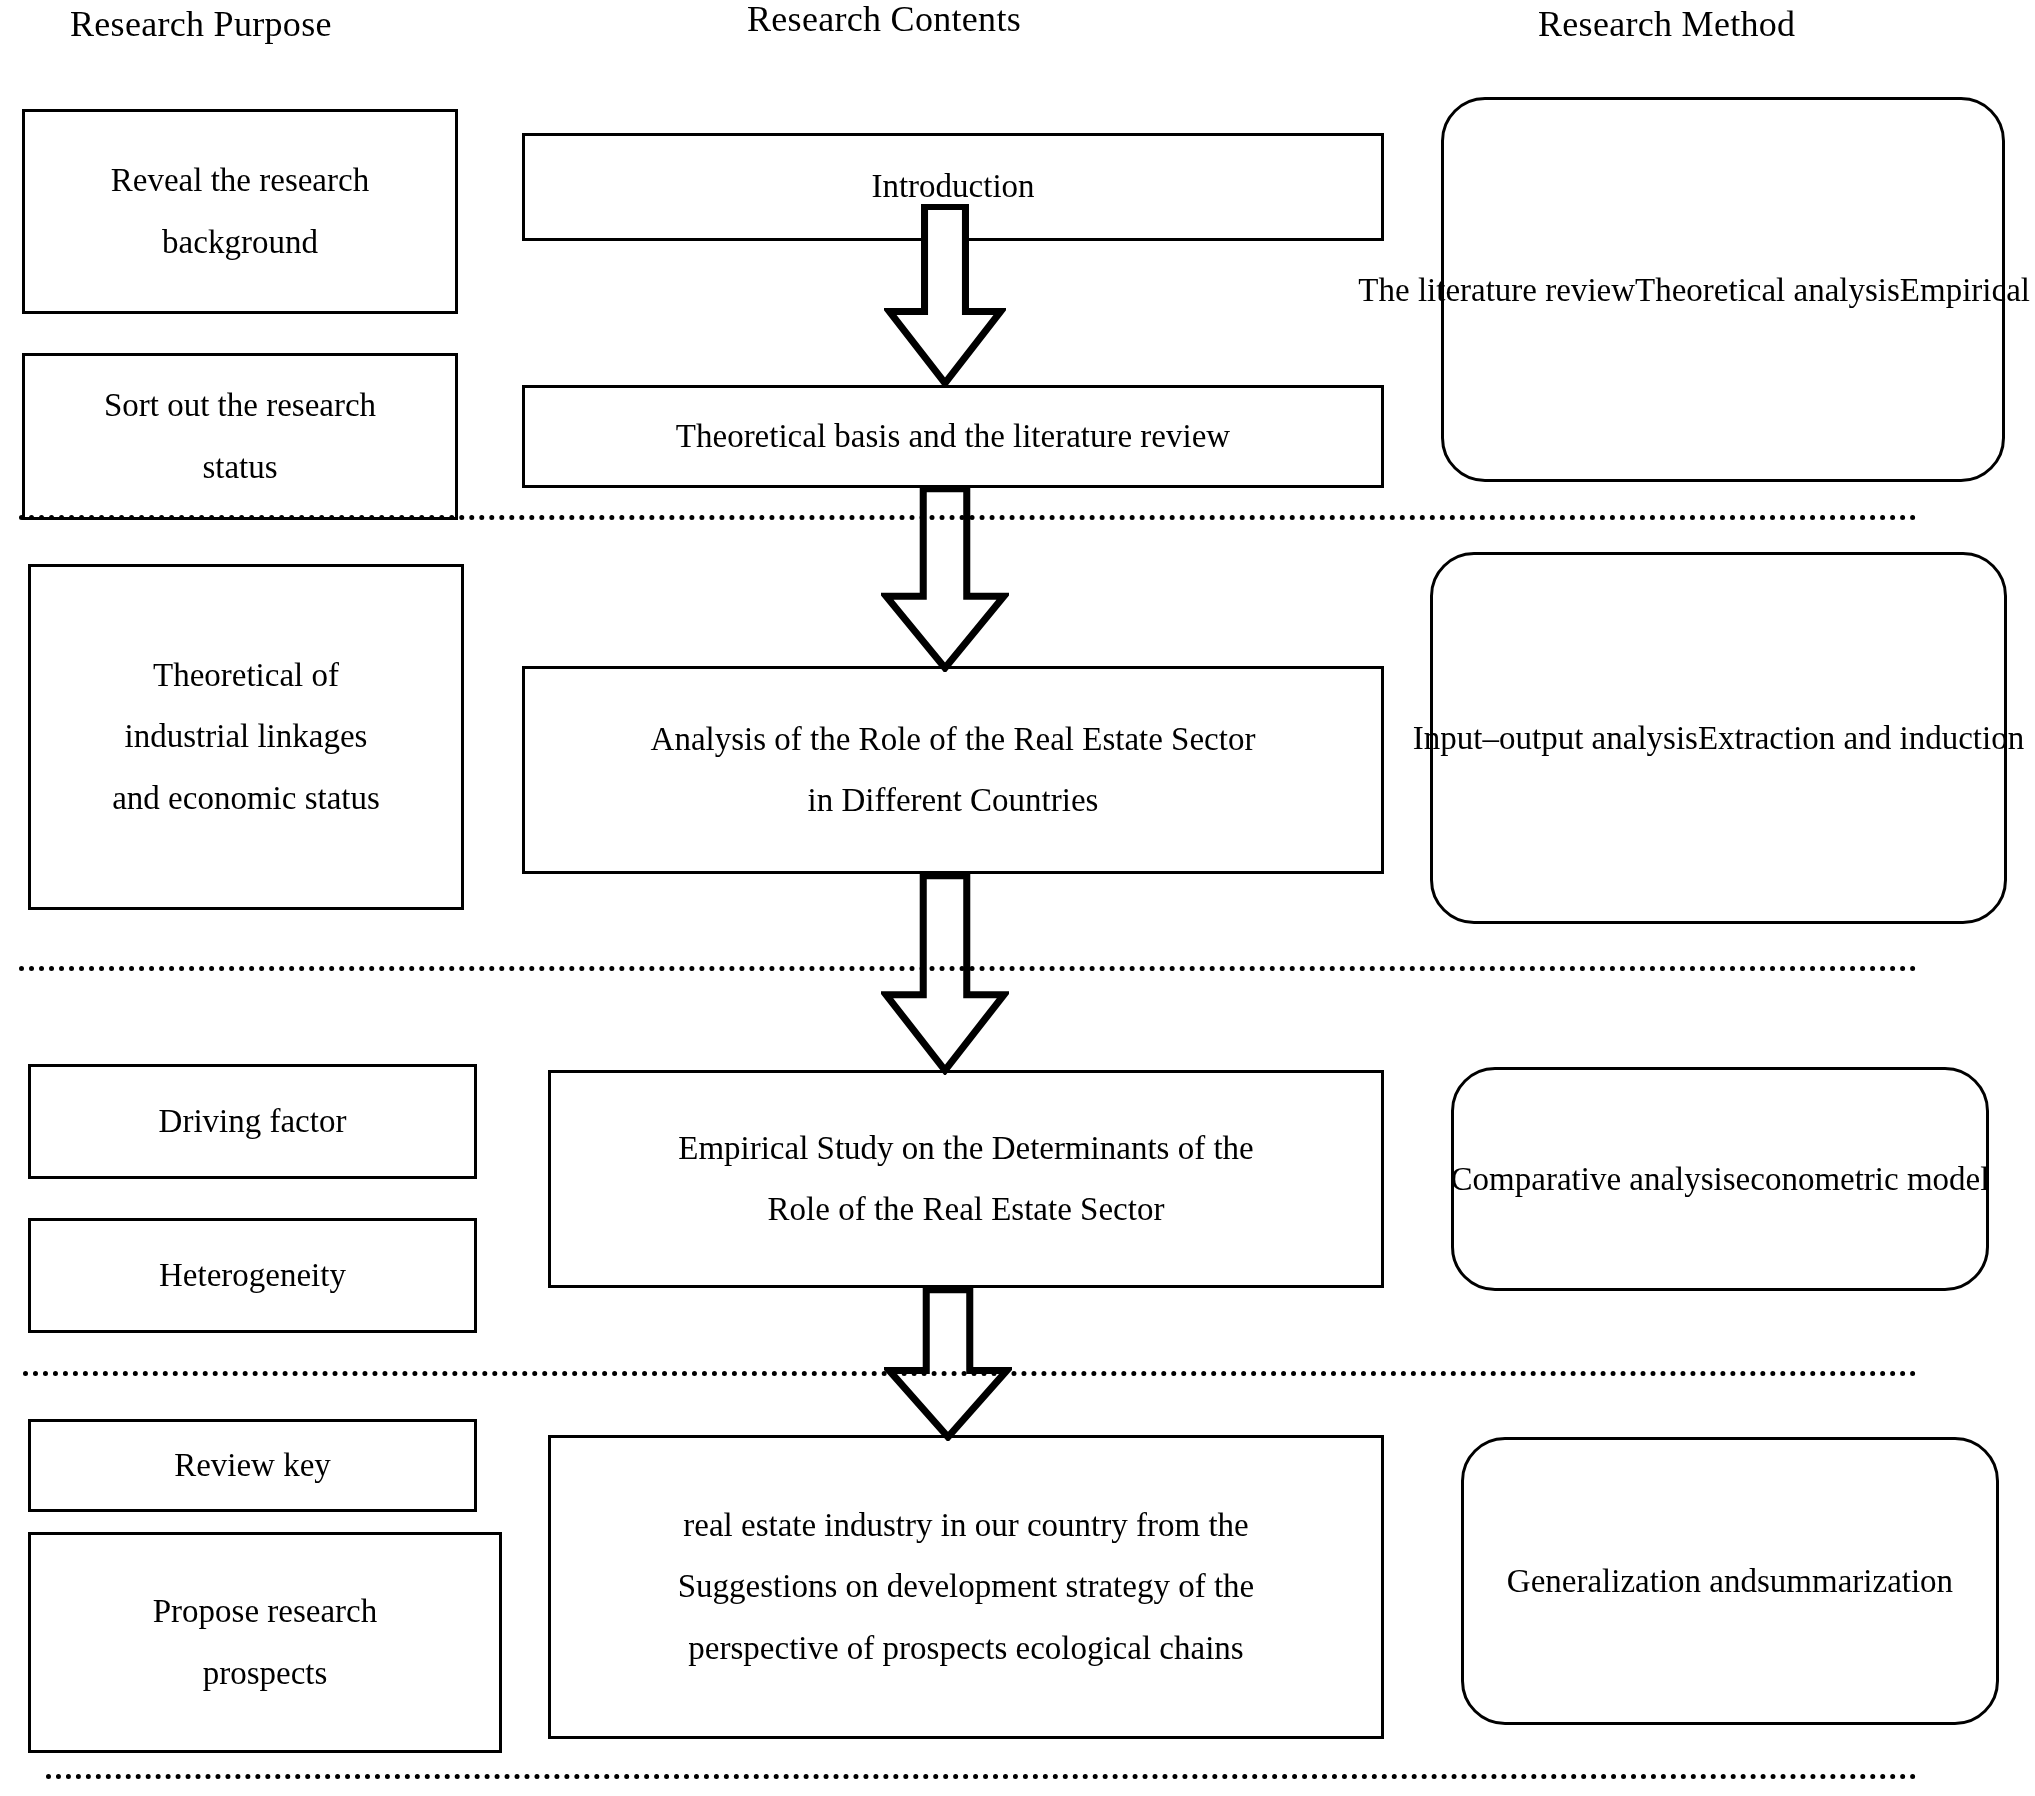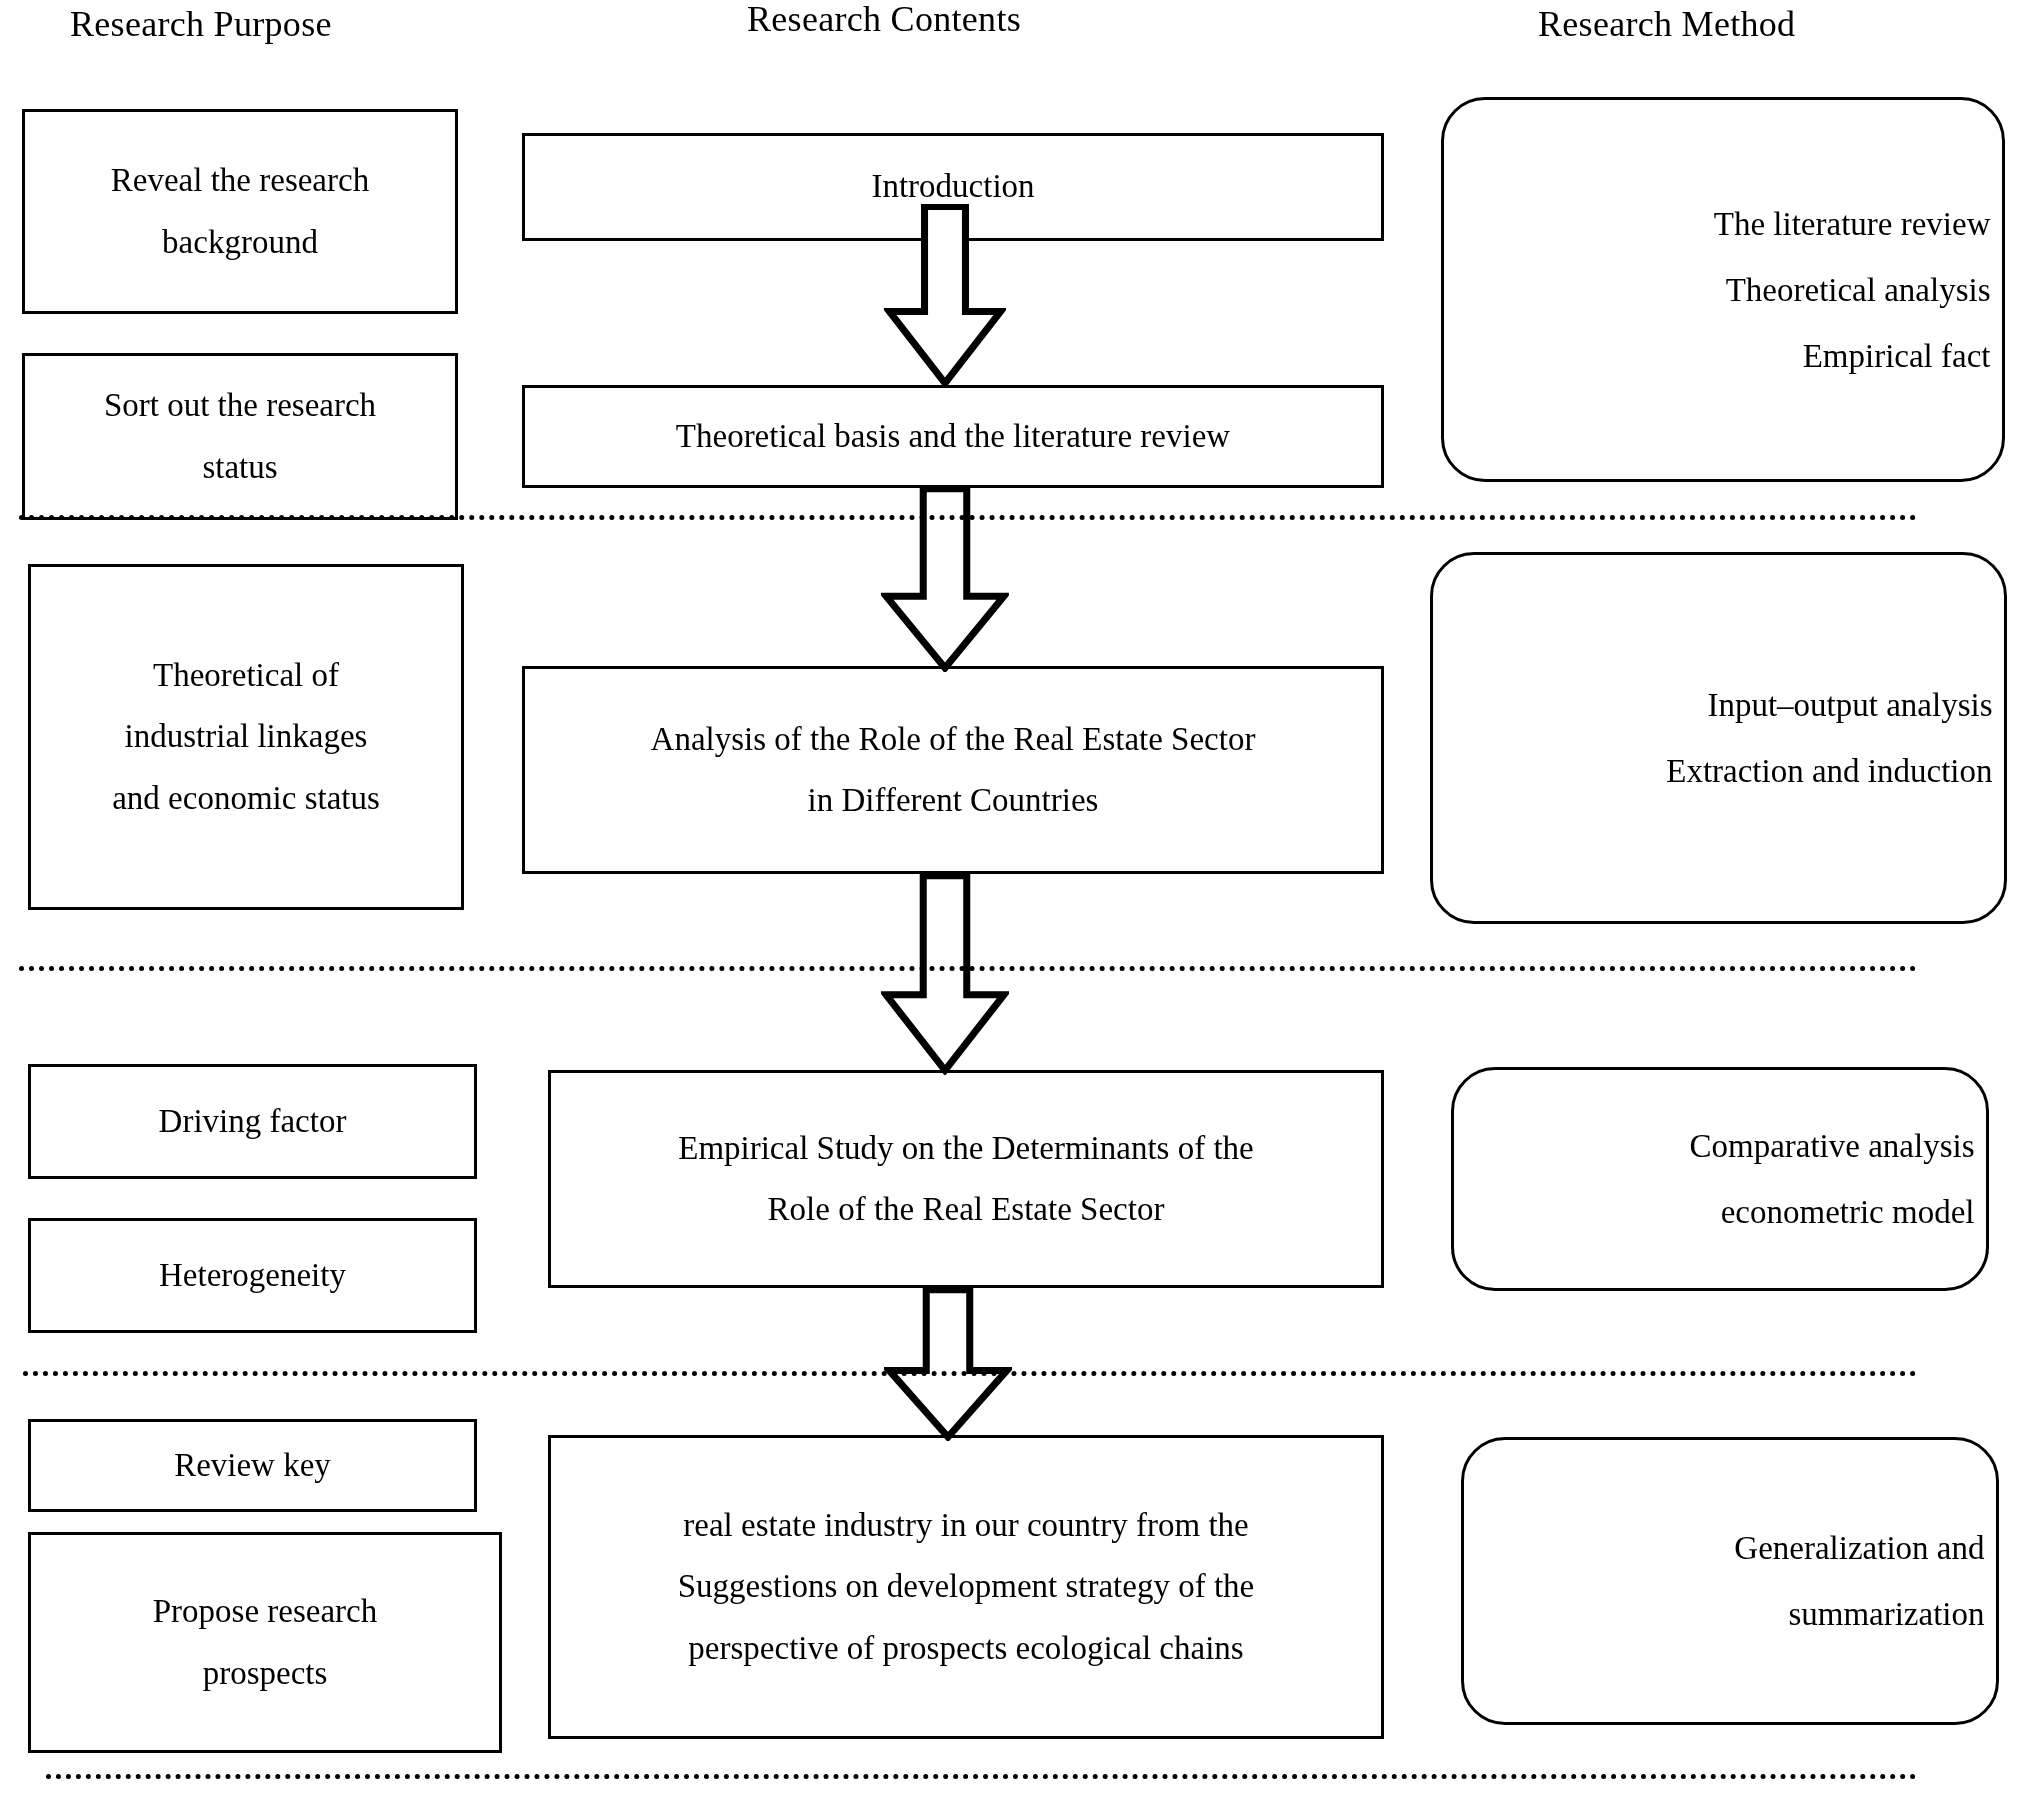--- a/index.html
+++ b/index.html
@@ -47,22 +47,22 @@
   .box .ln { display: block; white-space: nowrap; }
 
   
   .rbox {
     position: absolute;
     box-sizing: border-box;
     border: 3.8px solid #000000;
     border-radius: 44px;
     background: #ffffff;
     display: flex;
-    flex-direction: column;
-    align-items: flex-end;
+    flex-direction: row;
+    align-items: center;
     justify-content: center;
     text-align: center;
     font-size: 33px;
     line-height: 2.0;
     padding: 5.1px 11.5px;
   }
   .rbox .ln { display: block; white-space: nowrap; }
 
   
   .sep {

